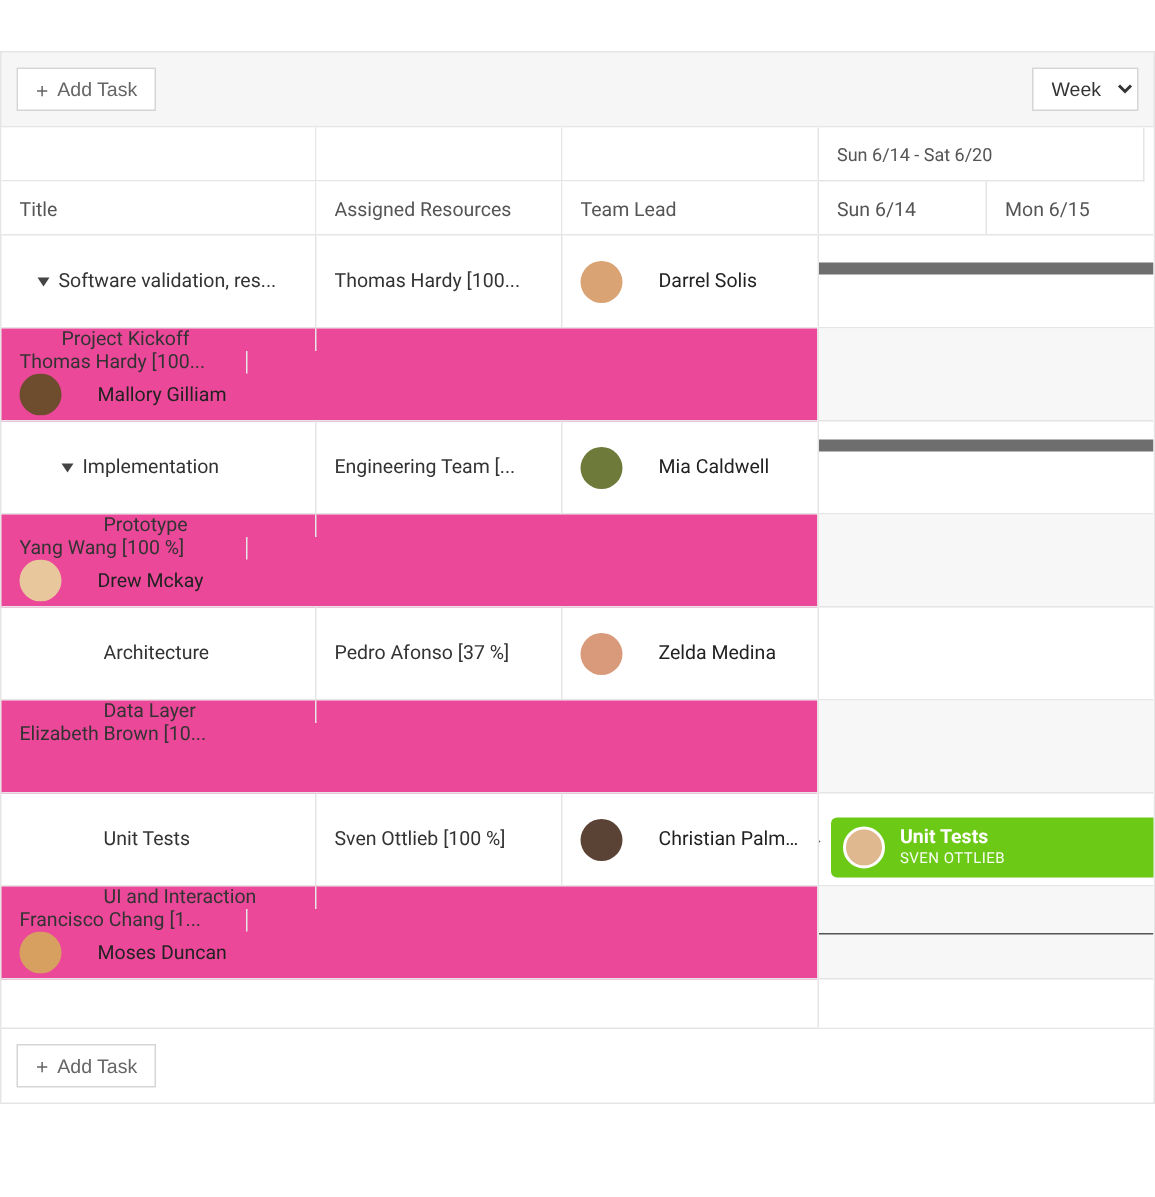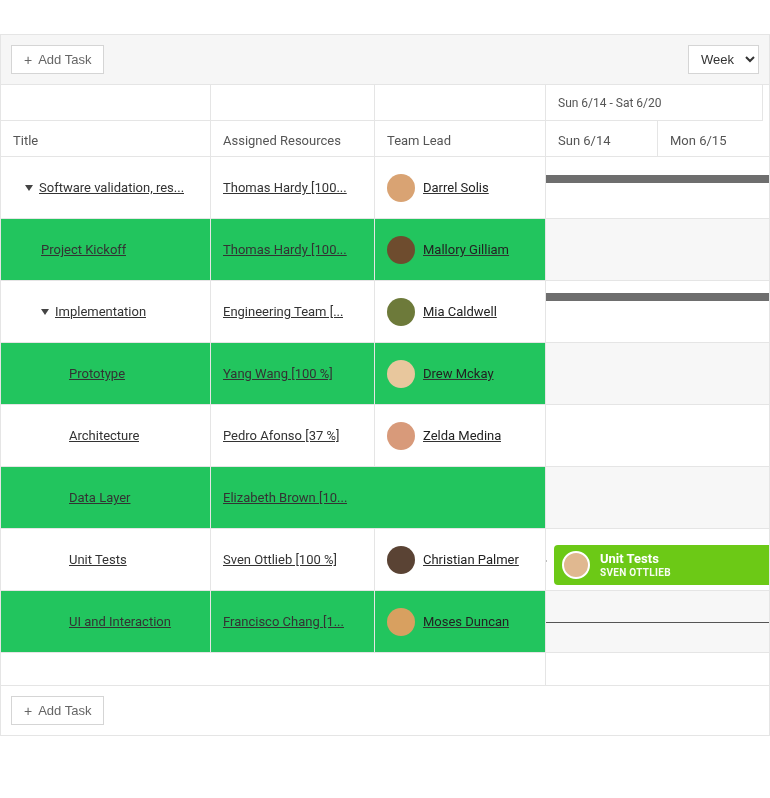--- a/index.html
+++ b/index.html
@@ -26,49 +26,49 @@
   .lh-cell { border-right: 1px solid #e5e5e5; background: #fff; }
   .lh-cell:last-child { border-right: none; }
   .col-title { width: 210px; }
   .col-res { width: 164px; }
   .col-lead { width: 170px; }
   .lh-label { display: flex; align-items: flex-end; padding: 0 12px 8px 12px; color: #555; height: 100%; font-size: 13px; }
   .rh-top { height: 36px; border-bottom: 1px solid #e5e5e5; display: flex; align-items: center; padding-left: 12px; color: #555; font-size: 12px; border-right: 1px solid #e5e5e5; margin-right: 6px; }
   .rh-days { height: 36px; border-bottom: 1px solid #e5e5e5; display: flex; }
   .rh-day { flex: 1; border-right: 1px solid #e5e5e5; display: flex; align-items: flex-end; padding: 0 12px 8px 12px; color: #555; font-size: 13px; }
   .rh-day:last-child { border-right: none; }
-  .rows { display: flex; flex-direction: column; text-decoration: underline; }
+  .rows { display: flex; flex-direction: column; }
   .row { display: flex; height: 62px; border-bottom: 1px solid #e5e5e5; }
-  .row.alt { background: #22c55e; }
+  .row.alt { background: #ec4899; flex-direction: column; }
   .cell { border-right: 1px solid #e5e5e5; display: flex; align-items: center; padding: 0 12px; overflow: hidden; white-space: nowrap; text-overflow: ellipsis; }
   .cell:last-child { border-right: none; }
   .title-cell { gap: 6px; }
   .tri { width: 0; height: 0; border-left: 4px solid transparent; border-right: 4px solid transparent; border-top: 6px solid #444; display: inline-block; }
   .indent-1 { padding-left: 24px; }
   .indent-2 { padding-left: 40px; }
   .indent-3 { padding-left: 68px; }
   .avatar { width: 28px; height: 28px; border-radius: 50%; background: #ccc; flex: none; display:flex; align-items:center; justify-content:center; color:#fff; font-size:11px; font-weight:600; }
-  .lead-cell { gap: 8px; }
+  .lead-cell { gap: 24px; }
   .lead-name { color: #222; }
   .res-text, .title-text { color: #333; overflow: hidden; text-overflow: ellipsis; }
   .timeline { display: flex; flex-direction: column; }
   .trow { height: 62px; border-bottom: 1px solid #e5e5e5; position: relative; }
   .trow.alt { background: #f7f7f7; }
   .tickmark { position: absolute; left: -2px; top: 26px; width: 2px; height: 10px; background: #333; }
   .summary-bar { position: absolute; left: 0; right: 0; height: 8px; background: #6e6e6e; }
   .depline { position: absolute; left: -2px; right: 0; top: 31px; height: 1px; background: #555; }
   .arrow-right { position: absolute; left: -5px; top: 27px; width: 0; height: 0; border-top: 5px solid transparent; border-bottom: 5px solid transparent; border-left: 6px solid #555; }
   .taskbar {
     position: absolute; left: 8px; right: -4px; top: 16px; height: 40px;
     background: #6cc916; border-top-left-radius: 4px; border-bottom-left-radius: 4px;
     display: flex; align-items: center; gap: 10px; padding-left: 8px; color: #fff;
   }
   .taskbar .avatar { width: 28px; height: 28px; border: 2px solid #fff; }
   .taskbar .tb-title { font-weight: 700; font-size: 13px; line-height: 1.1; }
-  .taskbar .tb-sub { font-size: 10px; text-transform: uppercase; letter-spacing: 0.3px; opacity: 0.95; font-weight: bold; }
+  .taskbar .tb-sub { font-size: 10px; text-transform: uppercase; letter-spacing: 0.3px; opacity: 0.95; }
   .fill-row { height: 32px; }
   .footer { border: 1px solid #e5e5e5; border-top: none; padding: 10px; background: #fff; }
   .truncate { overflow: hidden; text-overflow: ellipsis; white-space: nowrap; }
 </style>
 </head>
 <body>
 <div class="container">
 
 <div class="toolbar">
   <button class="btn">

